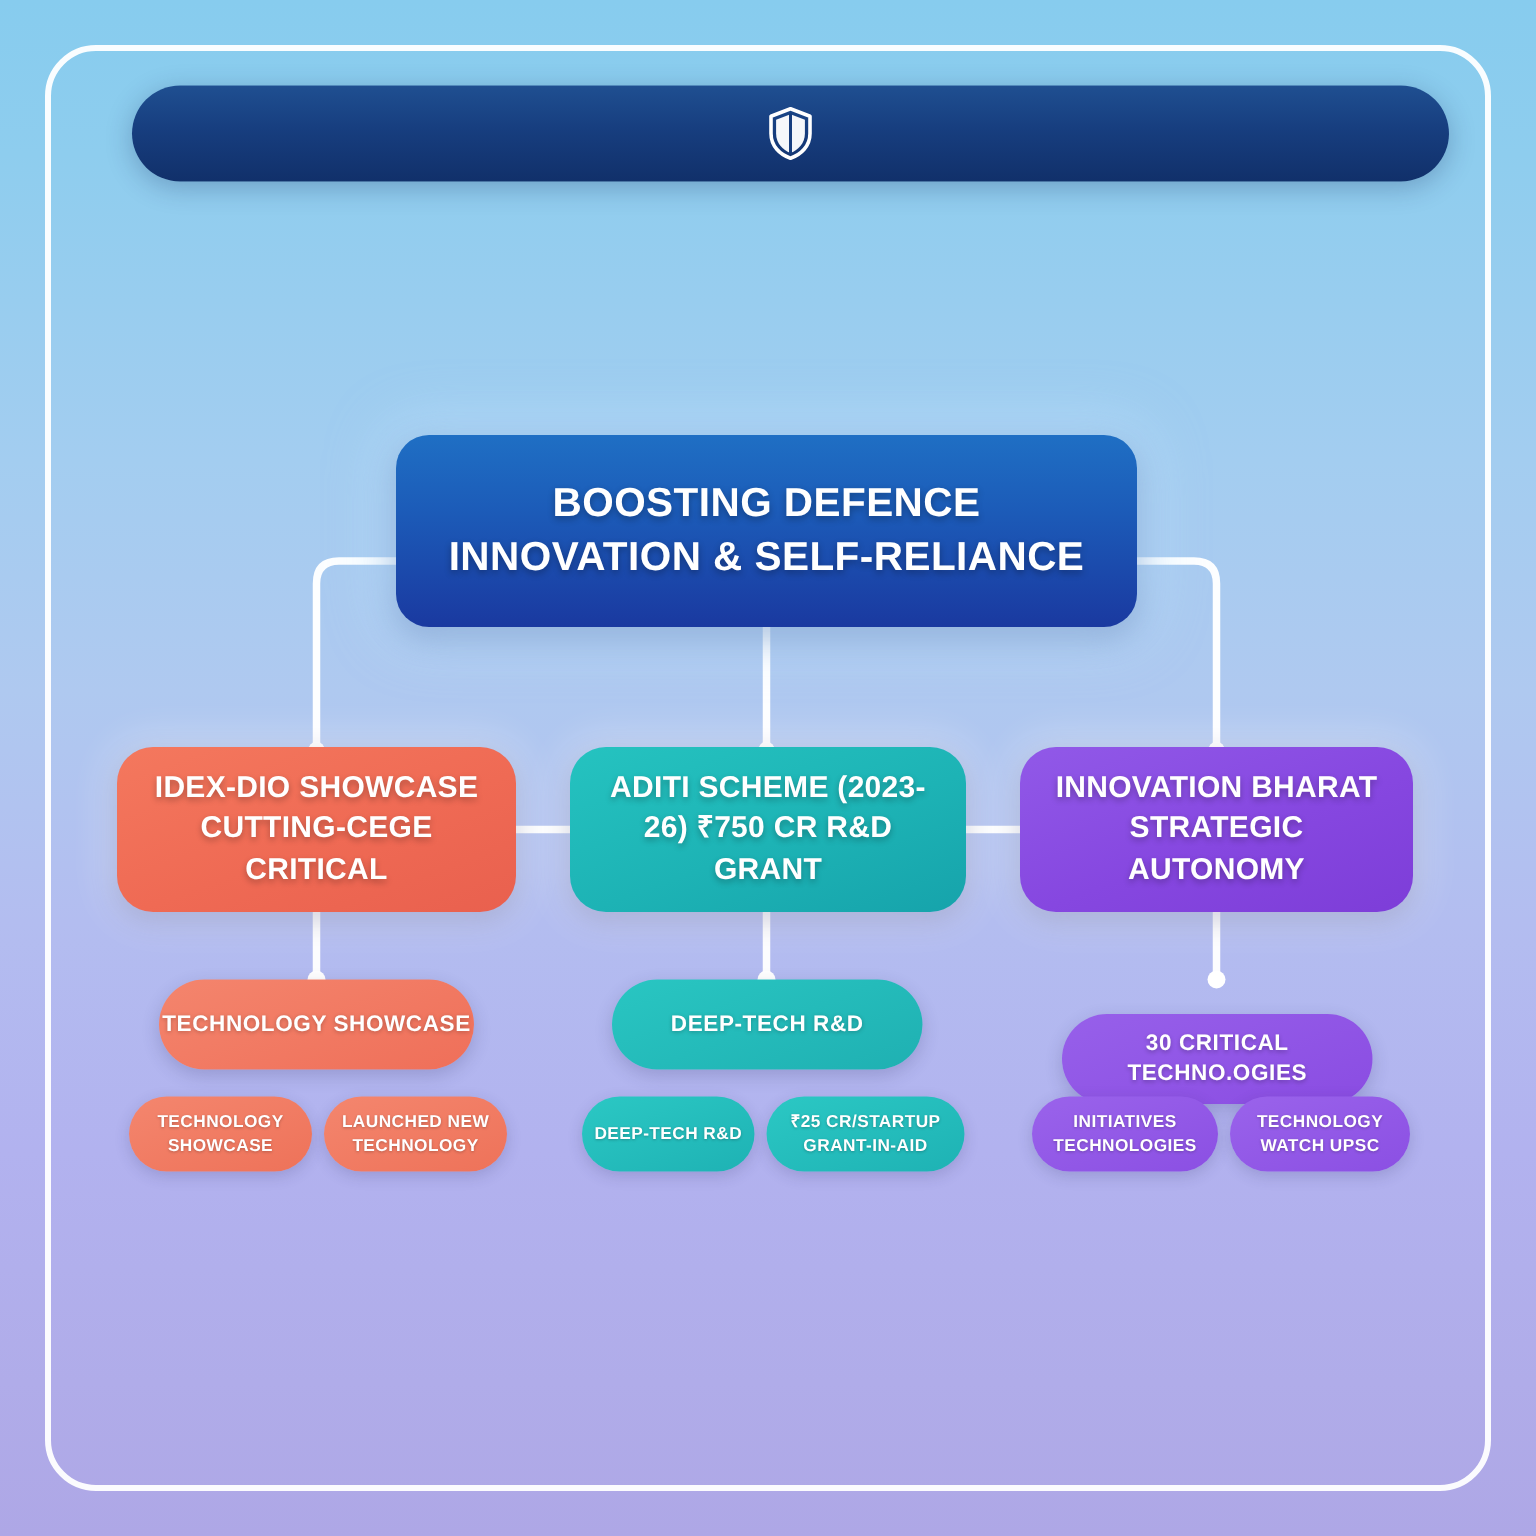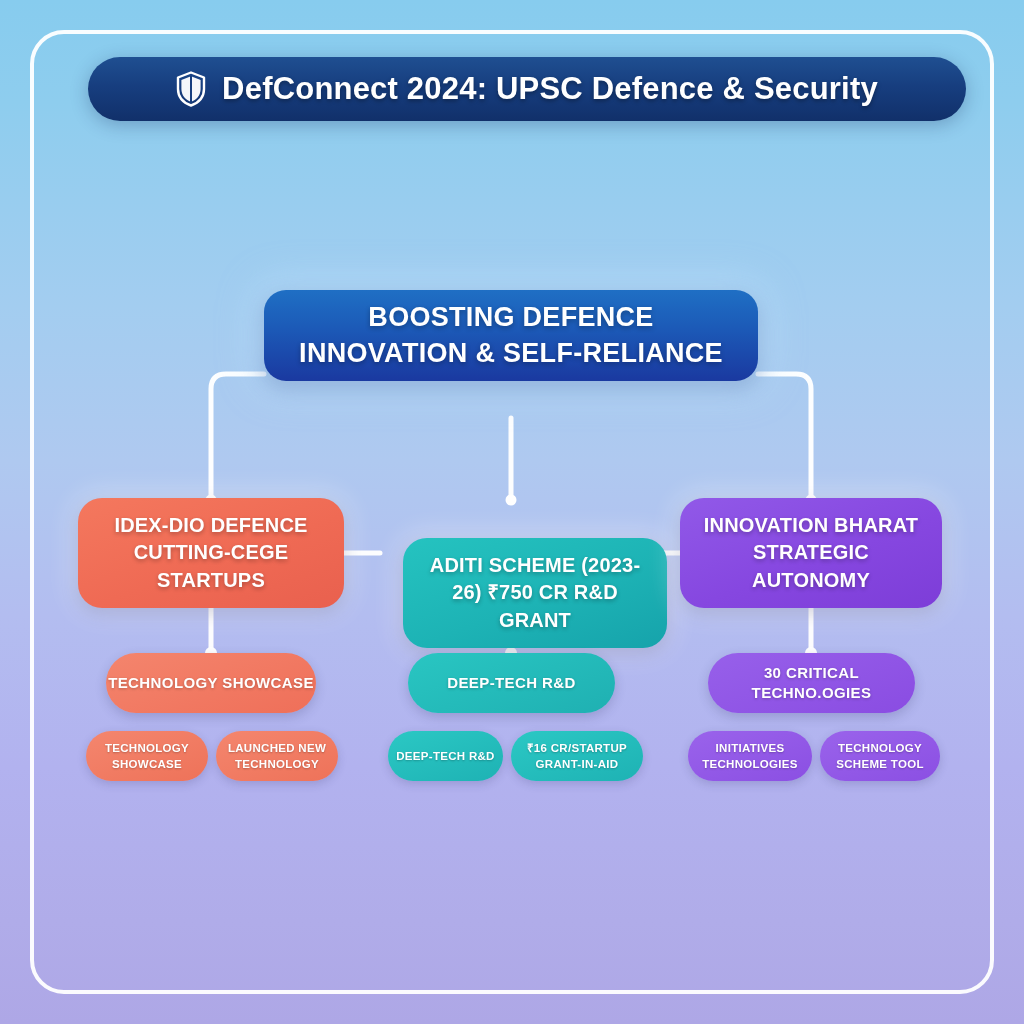--- a/index.html
+++ b/index.html
@@ -57,21 +57,21 @@
   .connectors {
     position:absolute; left:0; top:0;
     width:1024px; height:1024px;
     pointer-events:none;
   }
 
   
   .root-node {
     position:absolute;
     left:264px; top:290px;
-    width:494px; height:91px;
+    width:494px; height:128px;
     border-radius:22px;
     background:linear-gradient(180deg, #1f6fc4 0%, #1c5bb8 40%, #1a39a0 100%);
     box-shadow:0 0 34px 10px rgba(190,225,255,0.55), 0 6px 20px rgba(20,40,110,0.35);
     display:flex; align-items:center; justify-content:center;
     text-align:center;
     padding:0 22px;
   }
   .root-node .label {
     color:#ffffff;
     font-size:27px;
@@ -95,22 +95,22 @@
   .branch .label {
     color:#ffffff;
     font-size:20px;
     font-weight:bold;
     line-height:1.38;
     letter-spacing:0.2px;
     text-shadow:0 2px 4px rgba(0,0,0,0.28);
   }
   .branch.b0 { left:78px;  width:266px;
     background:linear-gradient(160deg, #f4785e 0%, #ef6a54 55%, #e9604e 100%); }
-  .branch.b1 { left:403px; width:264px;
-    background:linear-gradient(160deg, #25c3c0 0%, #1db3b5 55%, #16a3ab 100%);margin-top:40px; }
+  .branch.b1 { left:380px; width:264px;
+    background:linear-gradient(160deg, #25c3c0 0%, #1db3b5 55%, #16a3ab 100%); }
   .branch.b2 { left:680px; width:262px;
     background:linear-gradient(160deg, #9159e8 0%, #8647e0 55%, #7d3dd8 100%); }
 
   
   .subnode {
     position:absolute;
     top:653px;
     height:60px;
     border-radius:30px;
     display:flex; align-items:center; justify-content:center;
@@ -120,21 +120,21 @@
   .subnode .label {
     color:#ffffff;
     font-size:15px;
     font-weight:bold;
     line-height:1.35;
     letter-spacing:0.4px;
     text-shadow:0 1px 3px rgba(0,0,0,0.25);
   }
   .subnode.s0 { left:106px; width:210px; background:linear-gradient(160deg,#f4856d 0%,#ef6f59 100%); }
   .subnode.s1 { left:408px; width:207px; background:linear-gradient(160deg,#29c6c2 0%,#1fb0b2 100%); }
-  .subnode.s2 { left:708px; width:207px; background:linear-gradient(160deg,#9760ea 0%,#8a4ce2 100%); }
+  .subnode.s2 { left:708px; width:207px; background:linear-gradient(160deg,#9760ea 0%,#8a4ce2 100%);margin-top:23px; }
 
   
   .chip {
     position:absolute;
     top:731px;
     height:50px;
     border-radius:25px;
     display:flex; align-items:center; justify-content:center;
     text-align:center;
     padding:0 8px;
@@ -190,29 +190,28 @@
 
 <div class="frame"></div>
 
 <div class="title-bar">
   <svg class="shield-icon" viewBox="0 0 30 36">
     <path d="M15 1.5 L28 6.5 V18 C28 26.5 22 32 15 34.5 C8 32 2 26.5 2 18 V6.5 Z" fill="none" stroke="#ffffff" stroke-width="2.4" stroke-linejoin="round"></path>
     <path d="M15 5.2 L24.6 8.9 V18 C24.6 24.6 20.2 28.9 15 31" fill="#ffffff" opacity="0.96"></path>
     <path d="M15 5.2 L5.4 8.9 V18 C5.4 24.6 9.8 28.9 15 31" fill="#ffffff" opacity="0.96"></path>
     <line x1="15" y1="4.5" x2="15" y2="31.5" stroke="#173e7f" stroke-width="2"></line>
   </svg>
-  <span class="title-text">DefConnect 2024: UPSC Defence &amp; Security</span>
 </div>
 
 <div class="root-node">
   <span class="label">BOOSTING DEFENCE INNOVATION &amp; SELF-RELIANCE</span>
 </div>
 
 <div class="branch b0">
-  <span class="label">IDEX-DIO DEFENCE CUTTING-CEGE STARTUPS</span>
+  <span class="label">IDEX-DIO SHOWCASE CUTTING-CEGE CRITICAL</span>
 </div>
 <div class="branch b1">
   <span class="label">ADITI SCHEME (2023-26) ₹750 CR R&amp;D GRANT</span>
 </div>
 <div class="branch b2">
   <span class="label">INNOVATION BHARAT STRATEGIC AUTONOMY</span>
 </div>
 
 <div class="subnode s0">
   <span class="label">TECHNOLOGY SHOWCASE</span>
@@ -227,20 +226,20 @@
 <div class="chip orange c00">
   <span class="label">TECHNOLOGY SHOWCASE</span>
 </div>
 <div class="chip orange c01">
   <span class="label">LAUNCHED NEW TECHNOLOGY</span>
 </div>
 <div class="chip teal c10">
   <span class="label">DEEP-TECH R&amp;D</span>
 </div>
 <div class="chip teal c11">
-  <span class="label">₹16 CR/STARTUP GRANT-IN-AID</span>
+  <span class="label">₹25 CR/STARTUP GRANT-IN-AID</span>
 </div>
 <div class="chip purple c20">
   <span class="label">INITIATIVES TECHNOLOGIES</span>
 </div>
 <div class="chip purple c21">
-  <span class="label">TECHNOLOGY SCHEME TOOL</span>
+  <span class="label">TECHNOLOGY WATCH UPSC</span>
 </div>
 
 </body></html>

